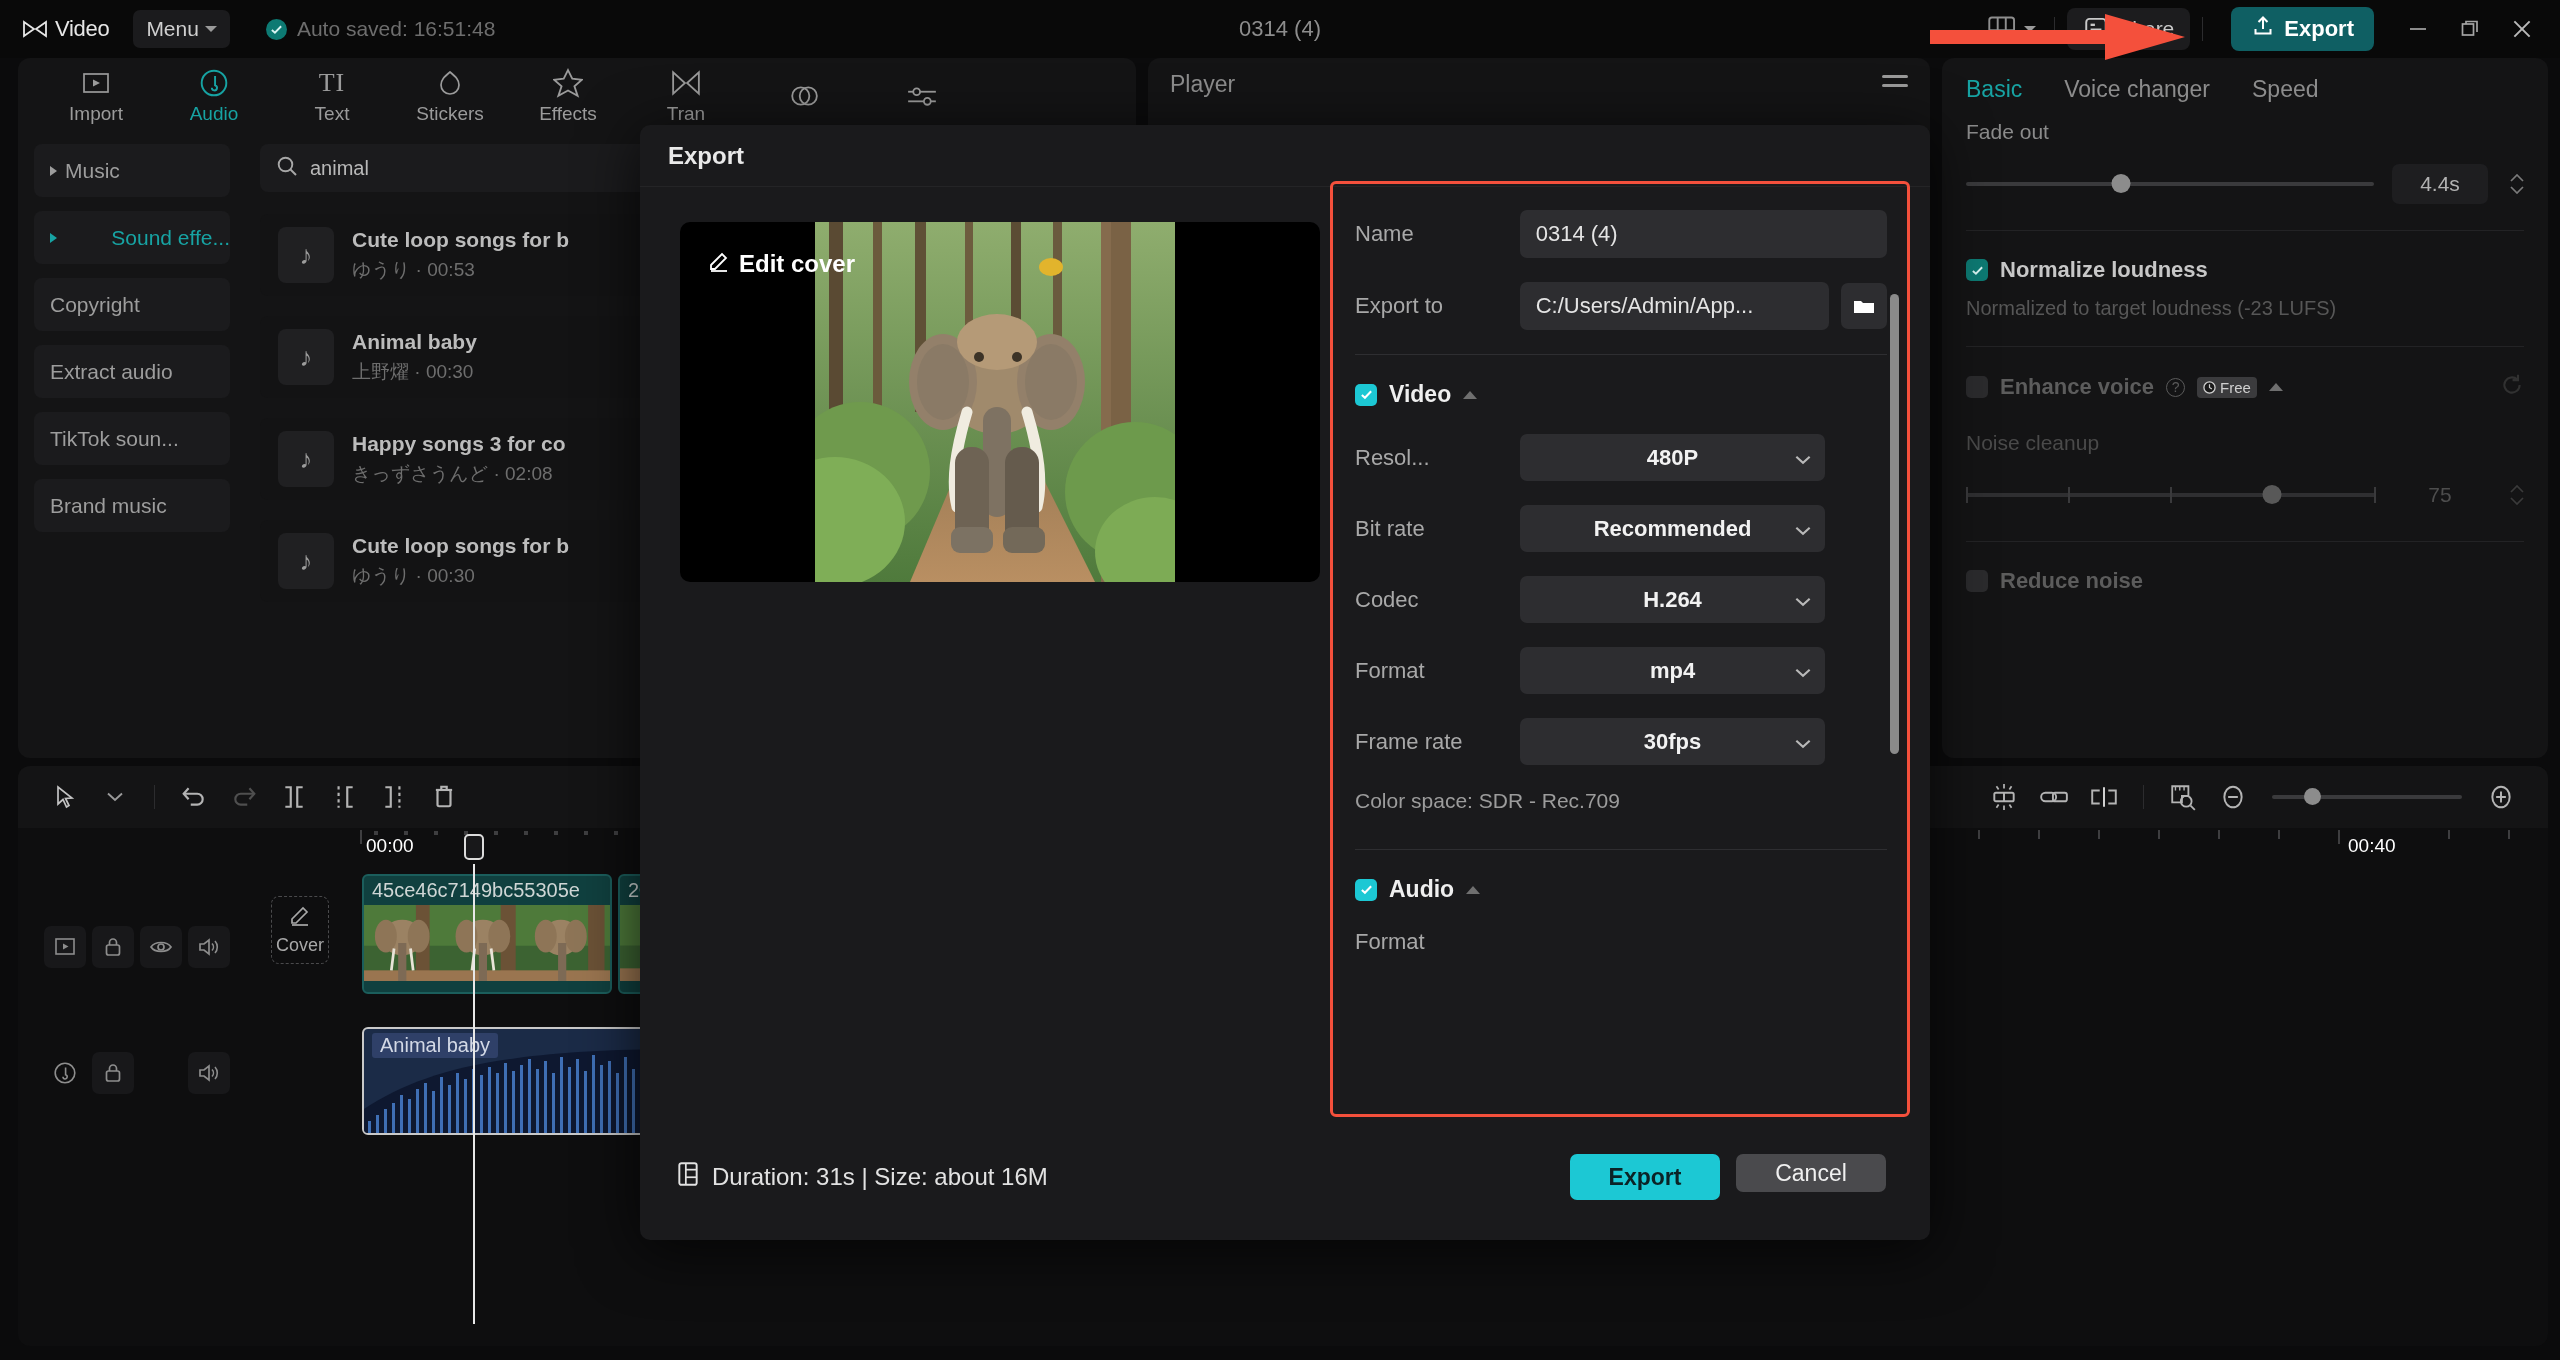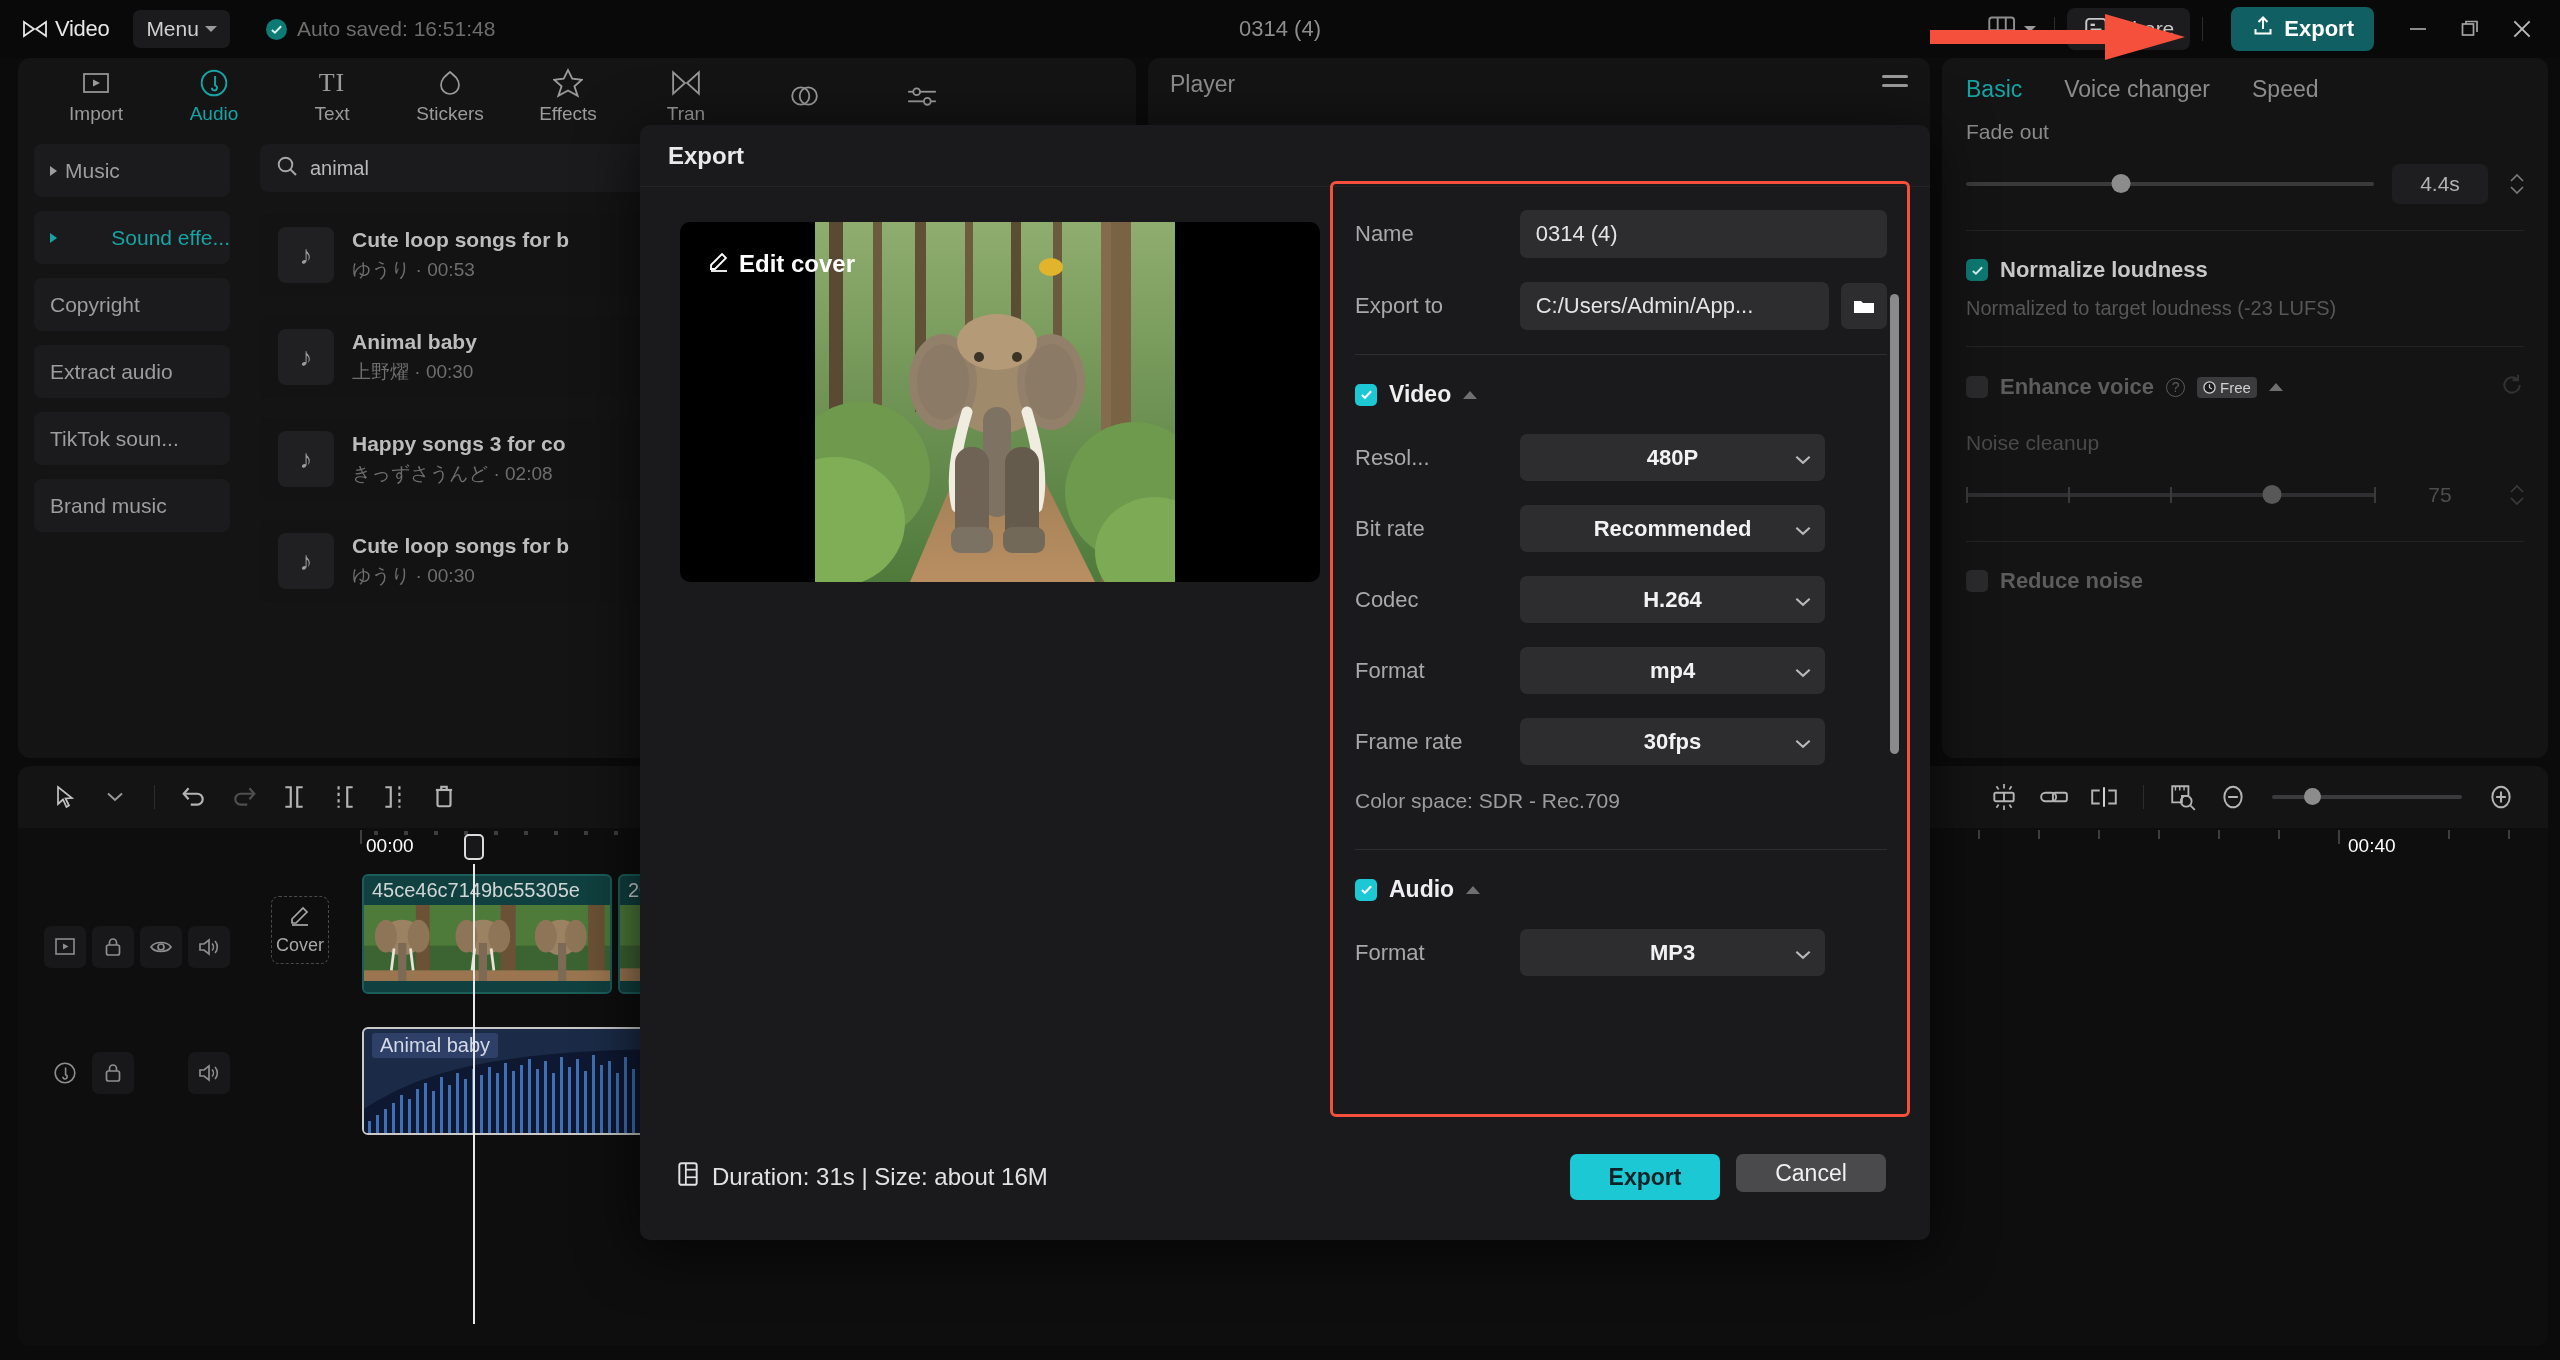--- a/index.html
+++ b/index.html
@@ -1185,28 +1185,20 @@
             <svg viewBox="0 0 14 14">
                 <path d="M2 7.5 L5.3 10.5 L12 3.5" fill="none" stroke="#fff" stroke-width="2.2"></path>
               </svg>
           </span>
           <span class="chk-text">Audio</span>
           <span class="tri-up"></span>
         </div>
 
         <div class="frm-row">
           <span class="frm-label">Format</span>
-          <div class="sel">
-            <span>MP3</span>
-            <span class="cv">
-              <svg viewBox="0 0 14 9" width="16" height="10">
-                  <path d="M1 1.5 L7 7 L13 1.5" fill="none" stroke="#b9b9b9" stroke-width="1.9"></path>
-                </svg>
-            </span>
-          </div>
         </div>
 
         <div class="scrollbar"></div>
       </div>
     </div>
 
     <div class="modal-foot">
       <div class="dur-text">
         <span>
           <svg viewBox="0 0 22 24" width="24" height="26">

